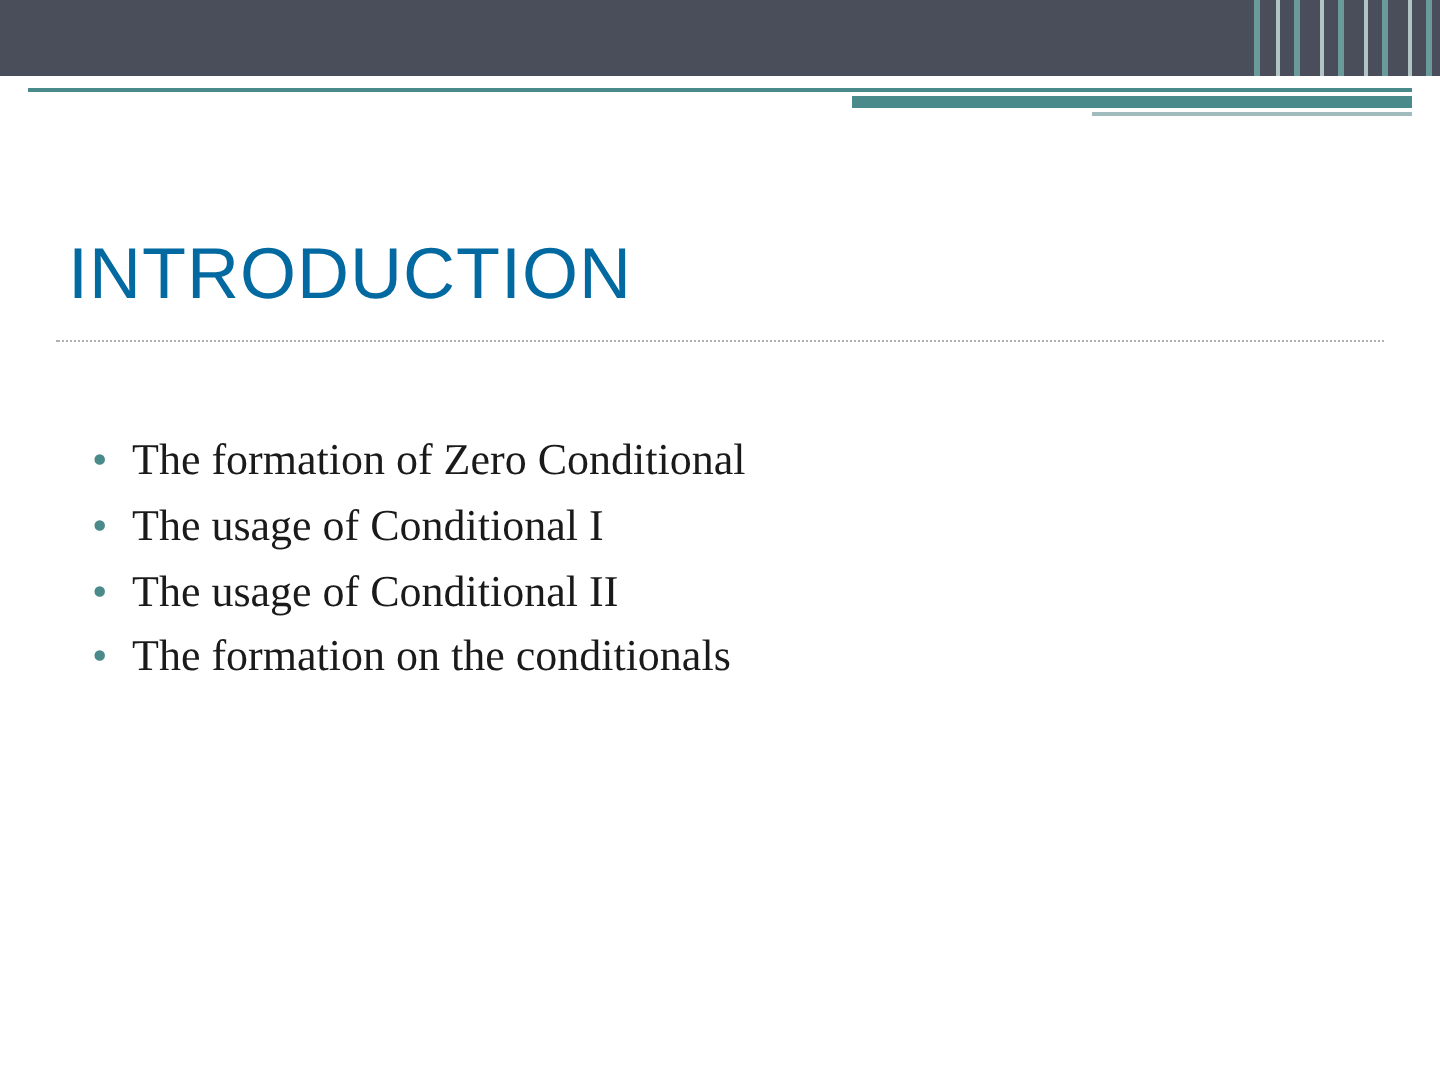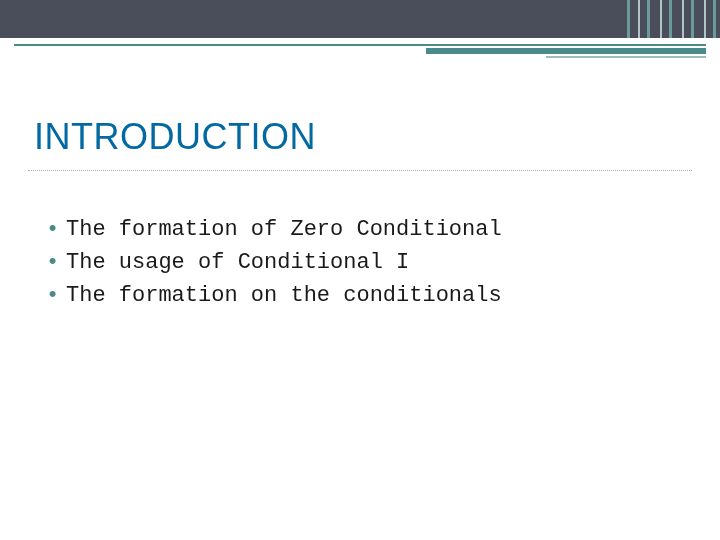--- a/index.html
+++ b/index.html
@@ -83,21 +83,20 @@
       list-style: none;
       padding-left: 18px;
     }
     .bullet-list li {
       font-size: 22px;
       color: #1a1a1a;
       line-height: 1.4;
       position: relative;
       padding-left: 20px;
       margin-bottom: 2px;
-      font-family: Liberation Mono, monospace;
     }
     .bullet-list li::before {
       content: "•";
       position: absolute;
       left: 0;
       top: 0;
       color: #4a8a8a;
       font-size: 22px;
     }
   </style>
@@ -119,15 +118,16 @@
 </div>
 <div class="haccent-full"></div>
 <div class="haccent-right1"></div>
 <div class="haccent-right2"></div>
 
 <div class="content">
   <h1 class="title">INTRODUCTION</h1>
   <ul class="bullet-list">
     <li>The formation of Zero Conditional</li>
     <li>The usage of Conditional I</li>
+    <li>The usage of Conditional II</li>
     <li>The formation on the conditionals</li>
   </ul>
 </div>
 
 </body></html>

